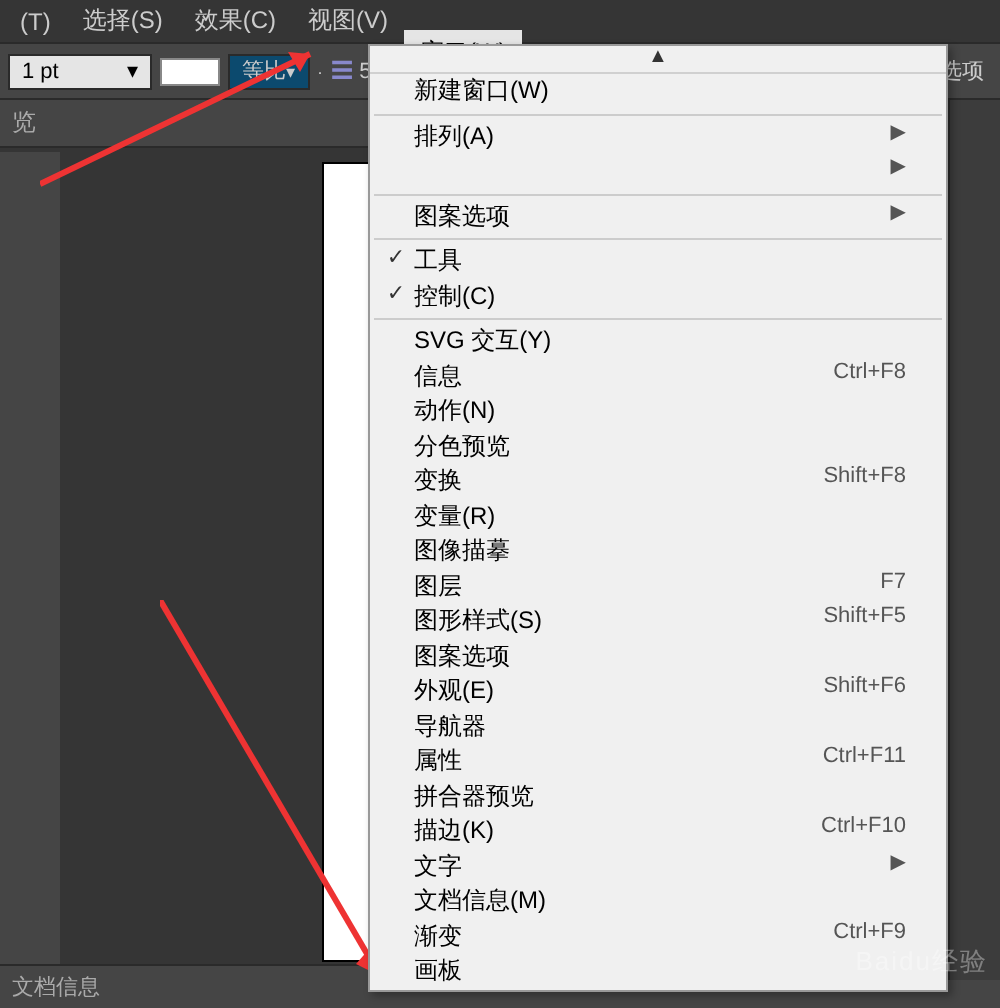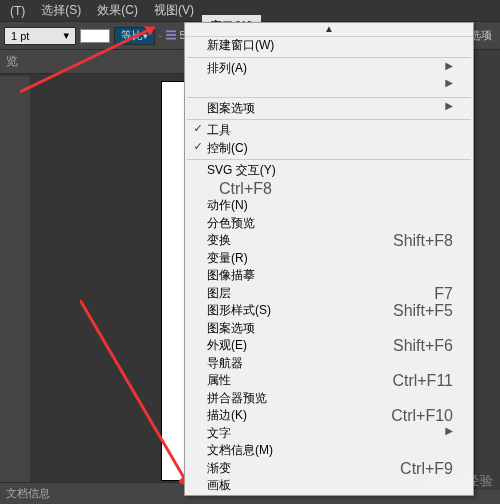--- a/index.html
+++ b/index.html
@@ -22,21 +22,21 @@
   .canvas-area { position: absolute; left: 30px; top: 76px; width: 470px; height: 428px; background: #353535; }
   .artboard { position: absolute; left: 132px; top: 6px; width: 310px; height: 398px; background: #fff; box-shadow: 0 0 0 1px #000; }
   
   .left-panel { position: absolute; left: 0; top: 76px; width: 30px; height: 428px; background: #454545; }
   
   .dropdown { position: absolute; left: 184px; top: 22px; width: 290px; background: #f0f0f0; border: 1px solid #999; box-shadow: 2px 2px 4px rgba(0,0,0,0.3); z-index: 100; }
   .dropdown .scroll-up { height: 14px; text-align: center; font-size: 10px; border-bottom: 1px solid #d0d0d0; color: #333; }
   .dropdown .drow { display: flex; height: 17.5px; padding: 0 20px 0 4px; color: #000; cursor: default; }
   .dropdown .drow .check { width: 18px; text-align: center; color: #333; font-size: 11px; }
   .dropdown .drow .lbl { flex: 1; }
-  .dropdown .drow .short { color: #555; font-size: 16px; margin-left: 12px; }
+  .dropdown .drow .short { color: #555; font-size: 11px; margin-left: 12px; }
   .dropdown .sep { height: 1px; background: #ccc; margin: 2px 2px; }
   .dropdown .drow .sub { margin-left: auto; color: #555; font-size: 10px; }
   
   .bottom-bar { position: absolute; left: 0; bottom: 0; width: 500px; height: 22px; background: #454545; border-top: 1px solid #2a2a2a; display: flex; align-items: center; padding-left: 6px; color: #aaa; font-size: 11px; }
   
   .arrow { position: absolute; z-index: 50; pointer-events: none; }
   .arrow svg line { stroke: #e33; stroke-width: 3; }
   .arrow svg polygon { fill: #e33; }
   
   .watermark { position: absolute; right: 6px; bottom: 14px; color: rgba(255,255,255,0.35); font-size: 13px; z-index: 200; letter-spacing: 1px; }
@@ -111,20 +111,21 @@
       <span class="check">✓</span>
       <span class="lbl">控制(C)</span>
     </div>
     <div class="sep"></div>
     <div class="drow">
       <span class="check"></span>
       <span class="lbl">SVG 交互(Y)</span>
     </div>
     <div class="drow">
       <span class="check"></span>
+      <span class="lbl">信息</span>
       <span class="short">Ctrl+F8</span>
     </div>
     <div class="drow">
       <span class="check"></span>
       <span class="lbl">动作(N)</span>
     </div>
     <div class="drow">
       <span class="check"></span>
       <span class="lbl">分色预览</span>
     </div>

